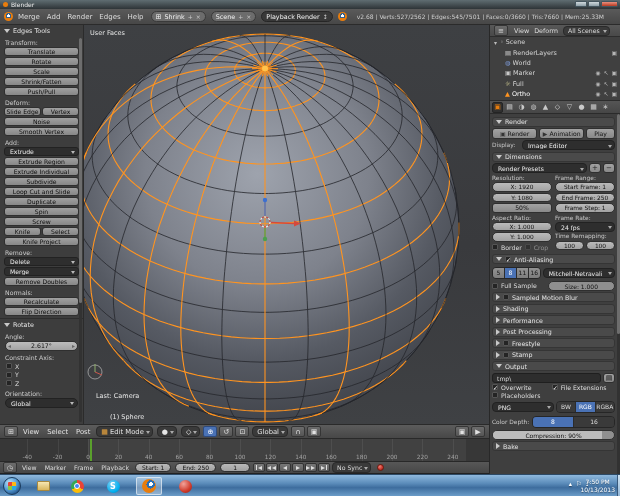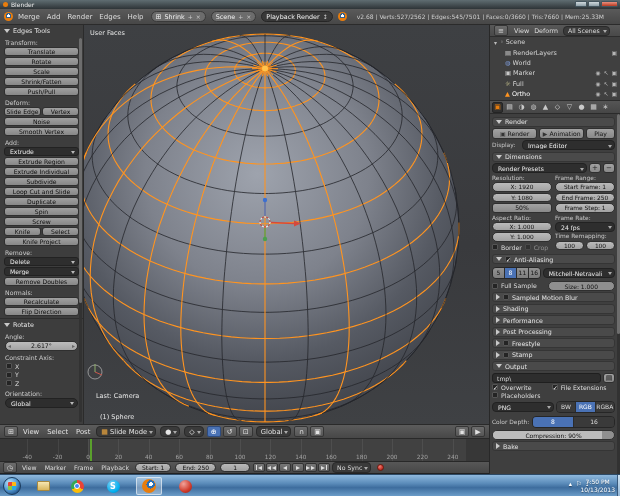--- a/index.html
+++ b/index.html
@@ -385,33 +385,33 @@
         <polygon points="210,195.5 217,198.5 210,201.5" fill="#d5493c"></polygon>
       </g>
       <g>
         <circle cx="11" cy="347" r="7" fill="none" stroke="#b9b9b9" stroke-width="1" opacity="0.7"></circle>
         <line x1="11" y1="347" x2="18" y2="350" stroke="#c8554a" stroke-width="1"></line>
         <line x1="11" y1="347" x2="11" y2="339" stroke="#8fae6a" stroke-width="1"></line>
       </g>
     </svg>
     <div class="vptext" style="left:6px;top:4px">User Faces</div>
     <div class="vptext" style="left:12px;top:367px">Last: Camera</div>
-    <div class="vptext" style="left:16px;top:388px">(1) Sphere</div>
+    <div class="vptext" style="left:26px;top:388px">(1) Sphere</div>
   </div>
 
   <div id="vp-header">
     <span class="hchip">
         <span class="hglyph">⊞</span>
       </span>
     <span class="hmenu">View</span>
     <span class="hmenu">Select</span>
     <span class="hmenu">Post</span>
     <span class="hdd">
       <span class="hglyph" style="color:#e8a33d">▦</span>
-      <span>Slide Mode</span>
+      <span>Edit Mode</span>
     </span>
     <span class="hdd">
         <span class="hglyph" style="color:#e6e6e6">●</span>
       </span>
     <span class="hdd">
         <span class="hglyph">◇</span>
       </span>
     <span class="hchip on">
         <span class="hglyph">⊕</span>
       </span>

